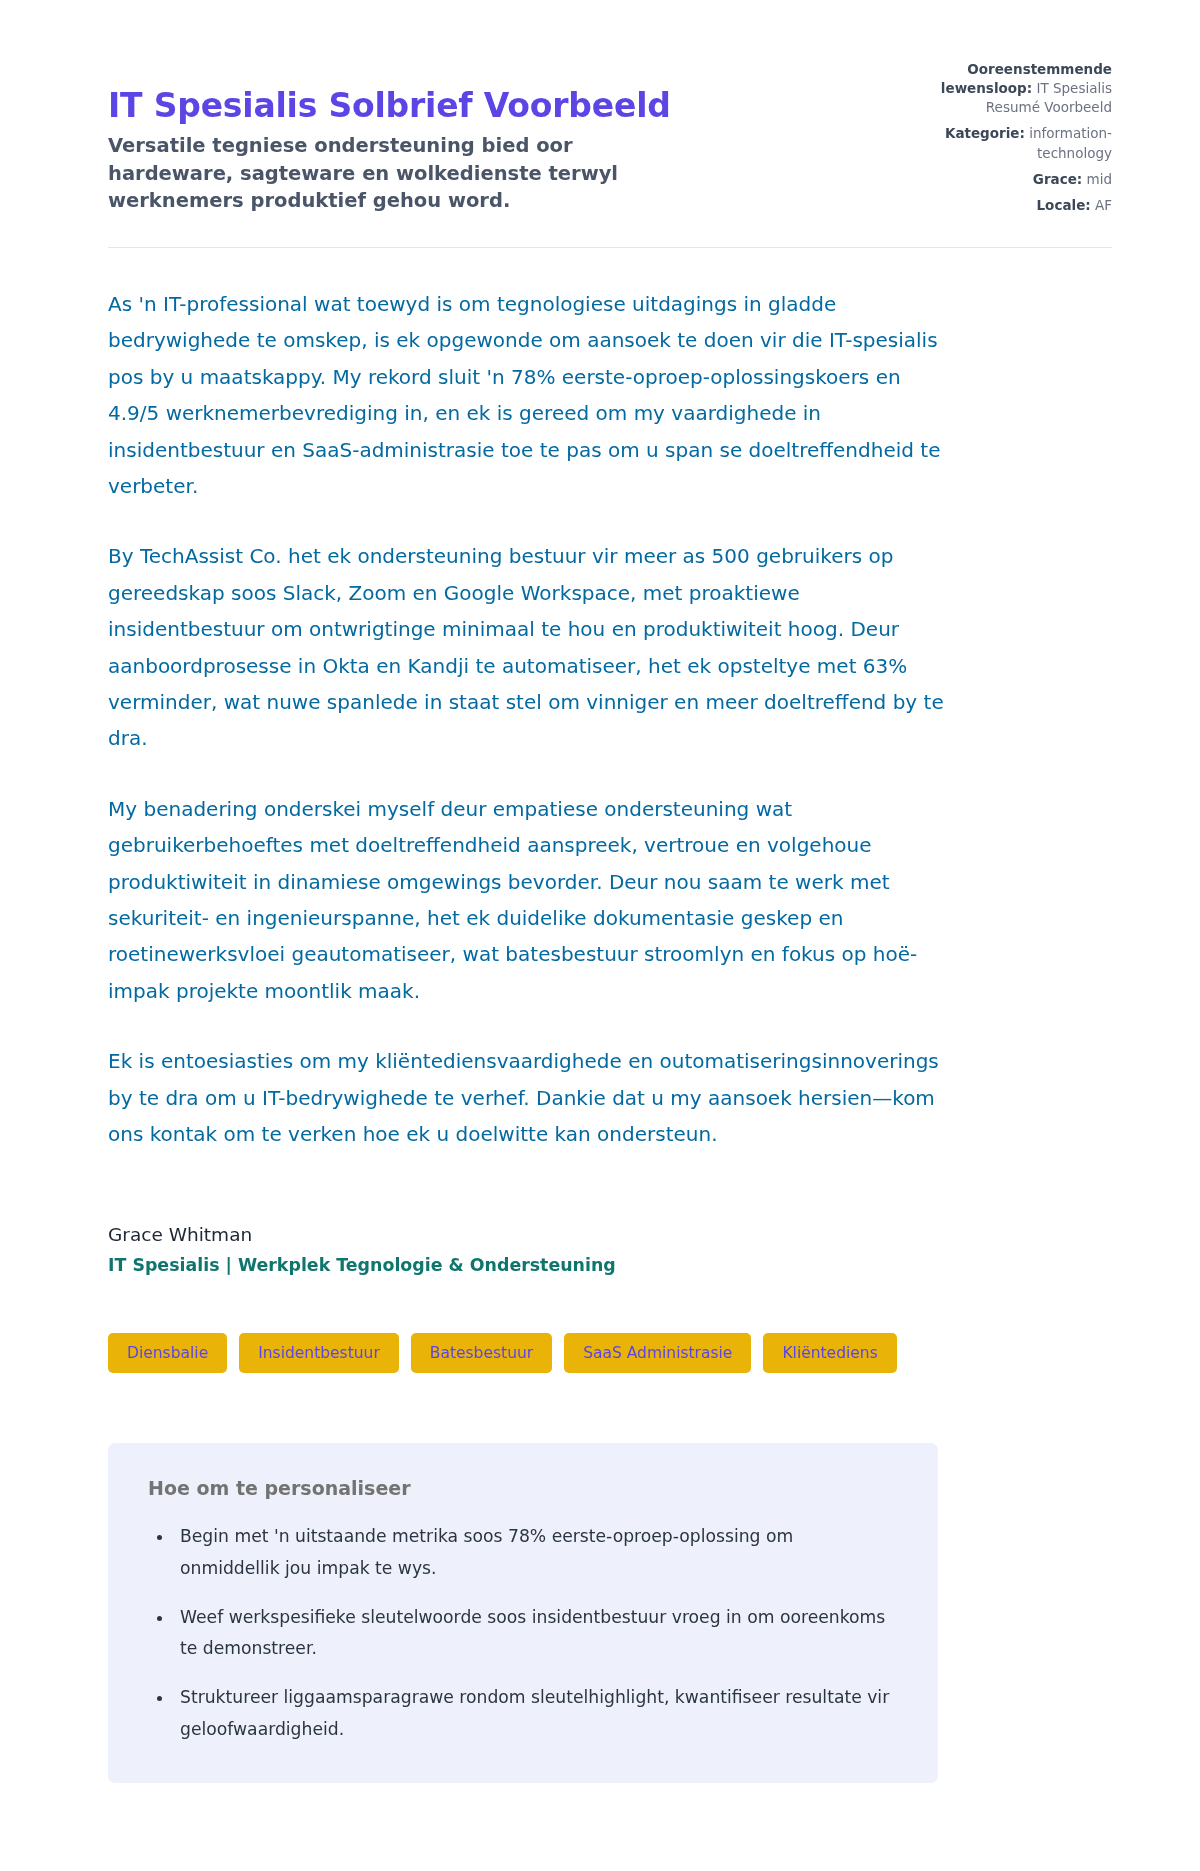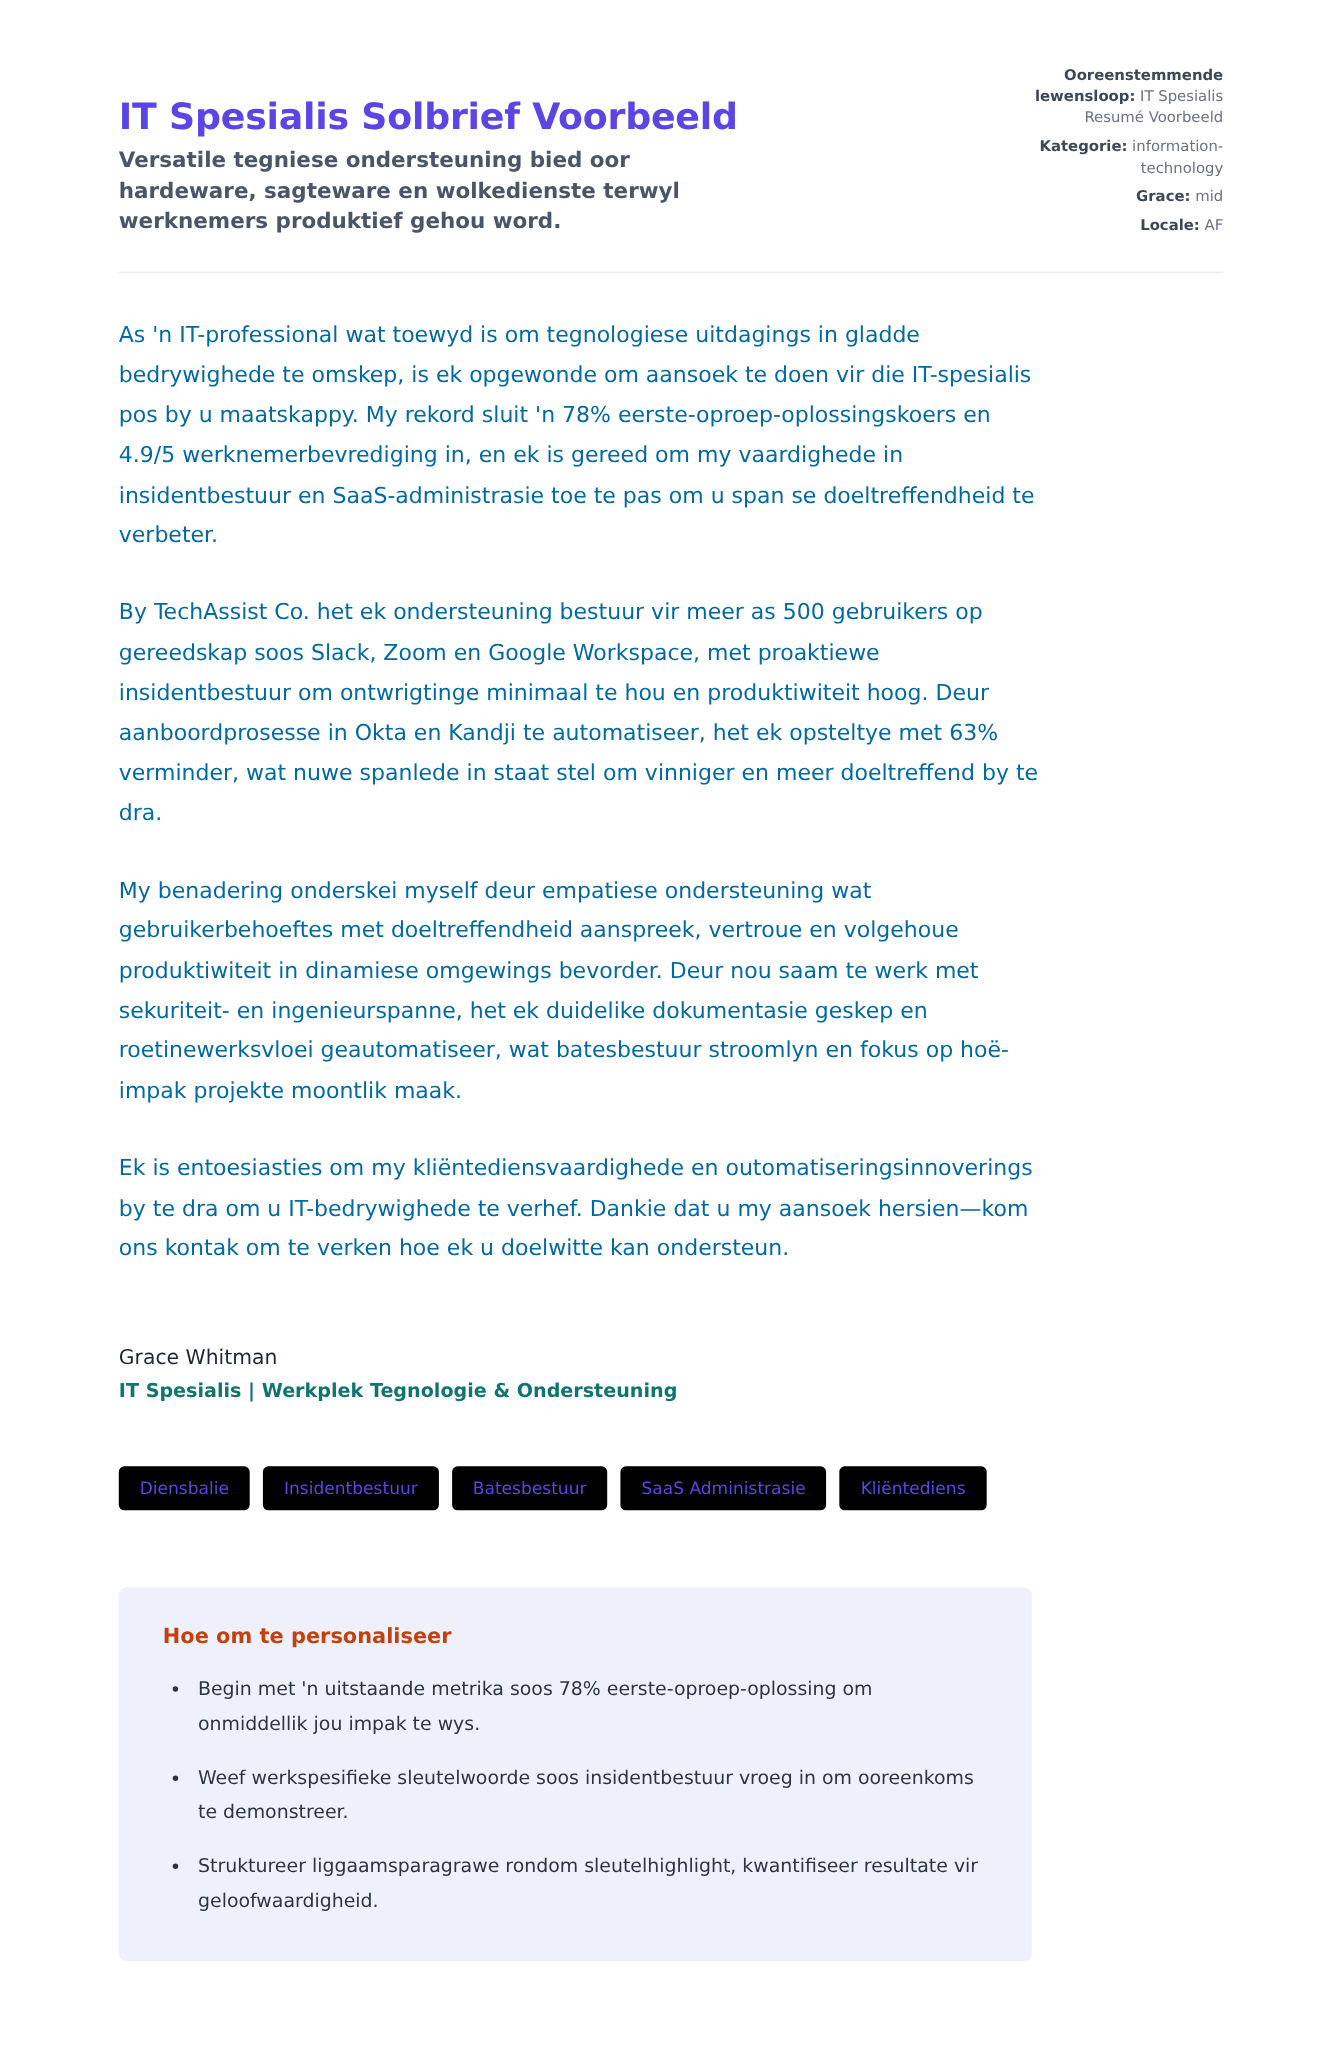--- a/index.html
+++ b/index.html
@@ -110,42 +110,42 @@
   }
 
   
   .tags {
     display: flex;
     flex-wrap: wrap;
     gap: 12px;
     margin-top: 58px;
   }
   .tag {
-    background: #000000;
+    background: #eab308;
     color: #5b46e5;
     font-size: 15.5px;
     padding: 11px 19px;
     border-radius: 5px;
     white-space: nowrap;
   }
 
   
   .tips {
     margin-top: 70px;
     background: #eef1fb;
     border-radius: 7px;
     padding: 34px 40px 38px 40px;
     max-width: 830px;
     box-sizing: border-box;
   }
   .tips-title {
     margin: 0 0 22px 0;
     font-size: 19px;
     font-weight: bold;
-    color: #c2410c;
+    color: #737373;
   }
   .tips-list {
     margin: 0;
     padding-left: 26px;
     list-style: disc;
   }
   .tips-list li {
     font-size: 17.2px;
     line-height: 1.82;
     color: #2b3442;

